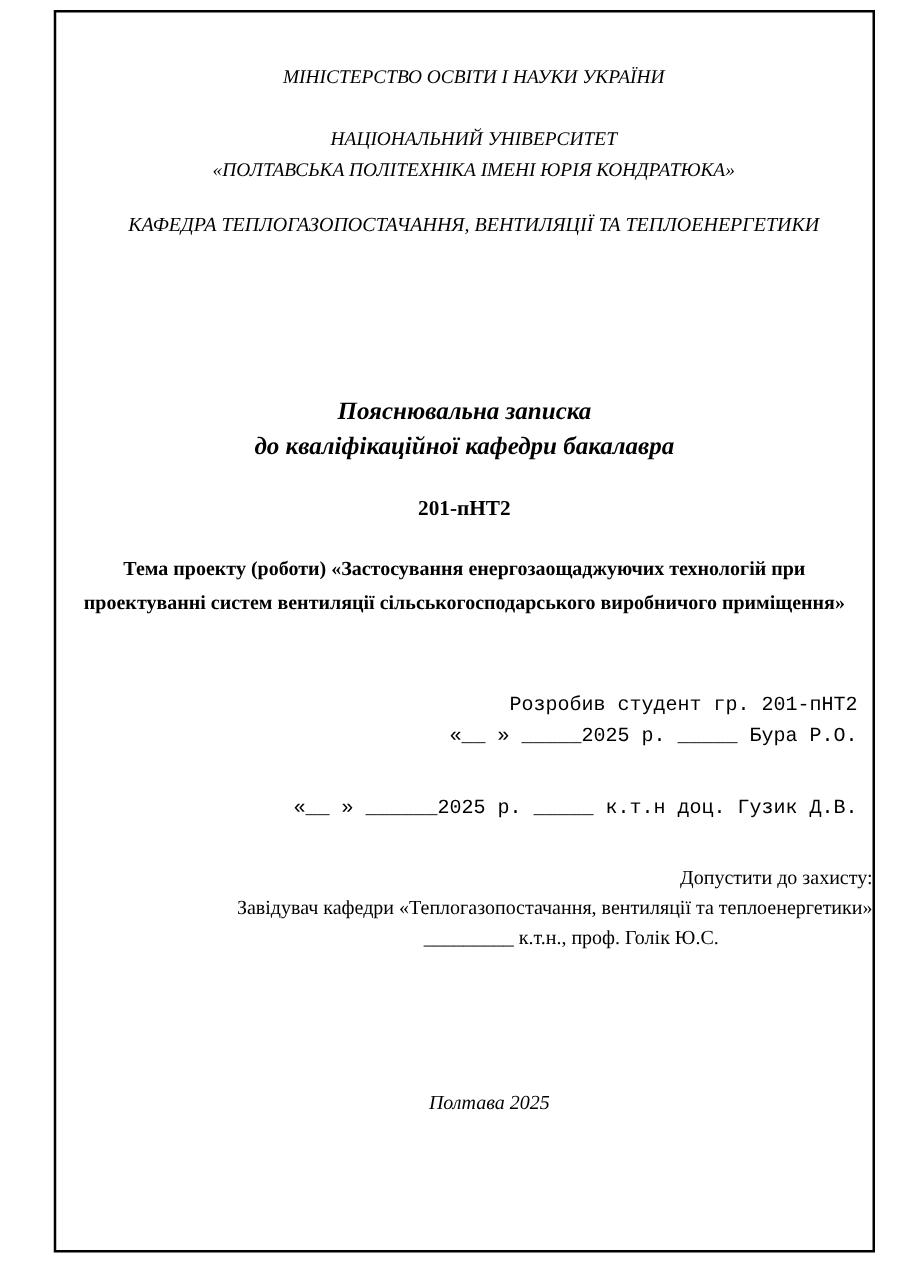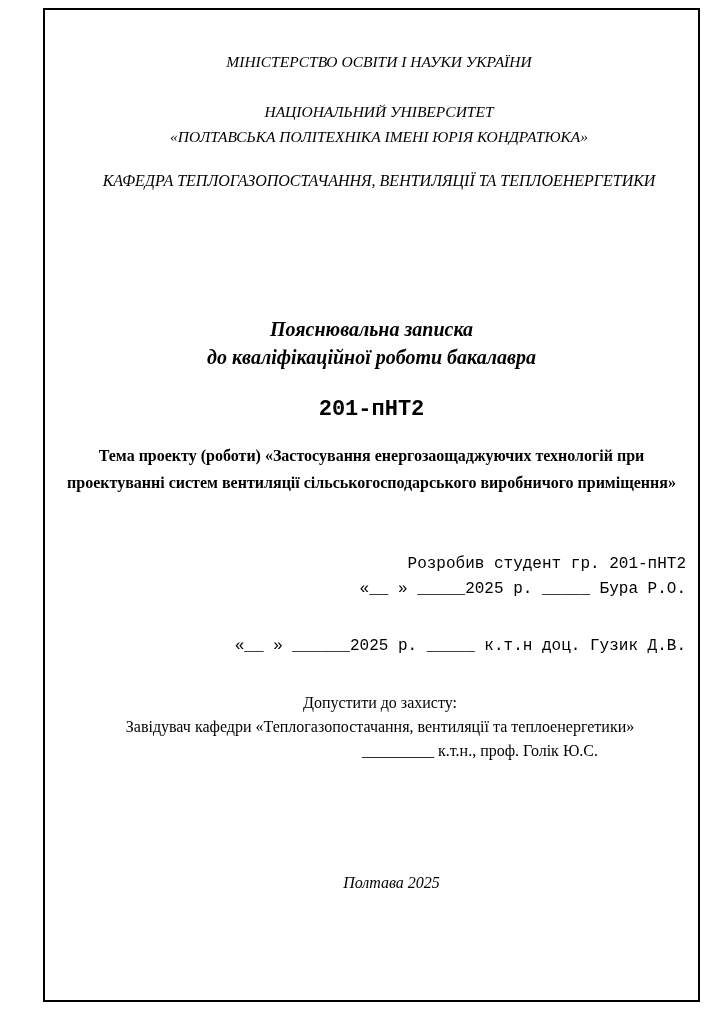--- a/index.html
+++ b/index.html
@@ -25,45 +25,45 @@
   }
   .line {
     position: absolute;
     left: 0; right: 0;
     white-space: nowrap;
     font-size: 16px;
     line-height: 1.2;
   }
   .center { text-align: center; }
   .right  { text-align: right; padding-right: 12px; font-family: Liberation Mono, monospace; }
-  .left   { text-align: center; padding-left: 17px; }
-  .tabbed { text-align: left; padding-left: 294px; margin-left: 23px; }
+  .left   { text-align: right; padding-left: 17px; }
+  .tabbed { text-align: left; padding-left: 294px; }
   .hdr    { font-style: italic; font-size: 15.5px; padding-left: 15px; }
   .title  { font-weight: bold; font-style: italic; font-size: 20px; margin-top: 28px; }
-  .group  { font-weight: bold; font-size: 22px; font-family: Liberation Mono, monospace; }
+  .group  { font-weight: bold; font-size: 17px; }
   .topic  { font-weight: bold; font-size: 16px; }
   .footerline { font-weight: normal; font-style: italic; font-size: 16px; padding-left: 40px; }
 </style>
 </head>
 <body>
 
 <div class="page">
   <div class="frame">
 
     <div class="line center hdr" style="top:43px">МІНІСТЕРСТВО ОСВІТИ І НАУКИ УКРАЇНИ</div>
 
     <div class="line center hdr" style="top:93px">НАЦІОНАЛЬНИЙ УНІВЕРСИТЕТ</div>
 
     <div class="line center hdr" style="top:118px">«ПОЛТАВСЬКА ПОЛІТЕХНІКА ІМЕНІ ЮРІЯ КОНДРАТЮКА»</div>
 
     <div class="line center hdr" style="top:161px; font-size:16px;">КАФЕДРА ТЕПЛОГАЗОПОСТАЧАННЯ, ВЕНТИЛЯЦІЇ ТА ТЕПЛОЕНЕРГЕТИКИ</div>
 
     <div class="line center title" style="top:279px">Пояснювальна записка</div>
 
-    <div class="line center title" style="top:307px">до кваліфікаційної роботи бакалавра</div>
+    <div class="line center title" style="top:307px">до кваліфікаційної кафедри бакалавра</div>
 
     <div class="line center group" style="top:387px">201-пНТ2</div>
 
     <div class="line center topic" style="top:436px">Тема проекту (роботи) «Застосування енергозаощаджуючих технологій при</div>
 
     <div class="line center topic" style="top:463px">проектуванні систем вентиляції сільськогосподарського виробничого приміщення»</div>
 
     <div class="line right" style="top:545px">Розробив студент гр. 201-пНТ2</div>
 
     <div class="line right" style="top:570px">«__ » _____2025 р. _____ Бура Р.О.</div>

